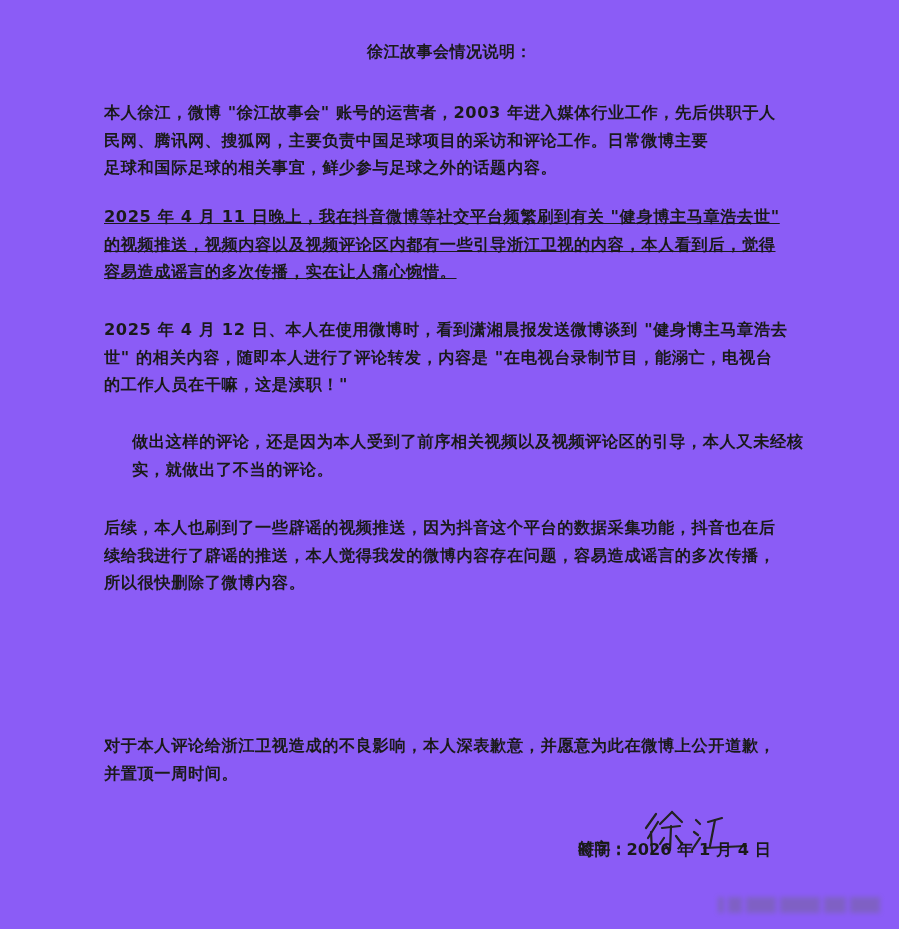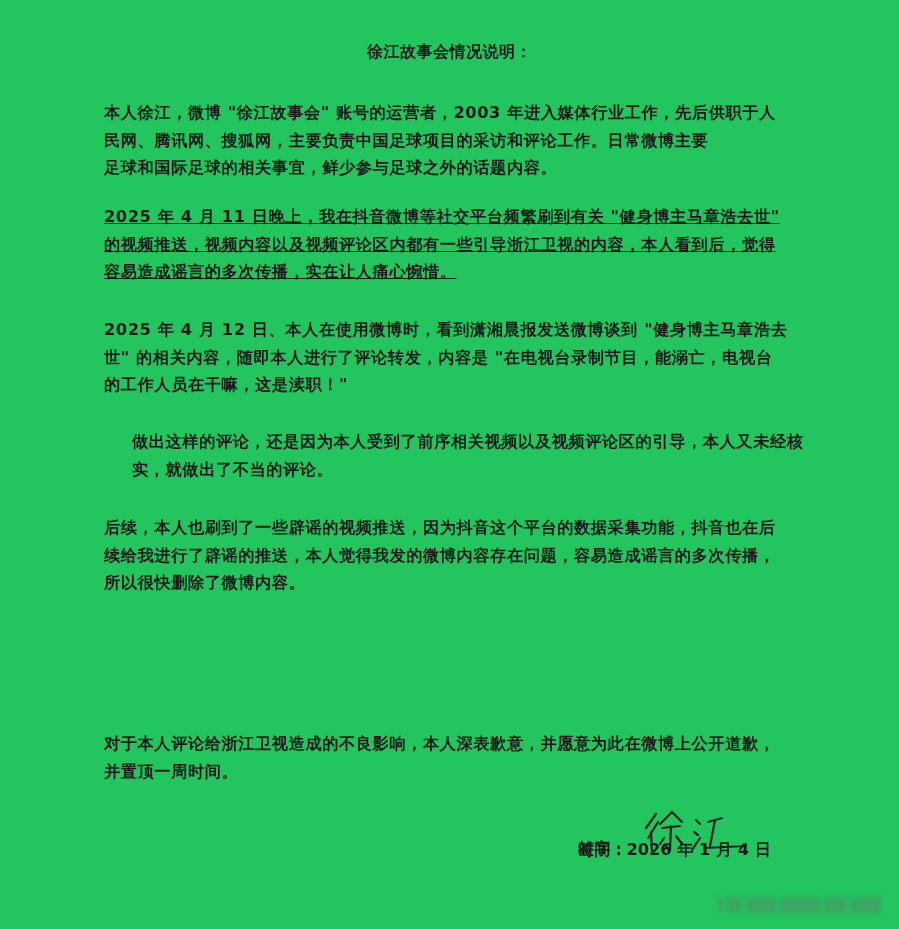--- a/index.html
+++ b/index.html
@@ -1,18 +1,18 @@
 <!DOCTYPE html>
 <html><head>
 <meta charset="utf-8">
 <style>
   html, body { margin:0; padding:0; background:#ffffff; }
   body { width:899px; height:929px; position:relative; overflow:hidden;
          font-family:"DejaVu Sans","Liberation Sans",sans-serif; color:#1a1a1a; }
-  .page { position:absolute; left:0; top:0; width:899px; height:929px; background:#22c55e; }
+  .page { position:absolute; left:0; top:0; width:899px; height:929px; background:#8b5cf6; }
   .title { position:absolute; top:42px; left:0; width:899px; text-align:center;
            font-size:16px; font-weight:bold; letter-spacing:0.5px; }
   .para { position:absolute; left:104px; width:700px; }
   .line { height:27.5px; line-height:27.5px; font-size:16.2px; font-weight:bold;
           white-space:nowrap; letter-spacing:0.6px; overflow:hidden; }
   .sig-block { position:absolute; left:570px; top:808px;margin-left:8px; }
   .sig-row { height:28px; line-height:28px; font-size:16.2px; font-weight:bold; white-space:nowrap; }
   .sig-label { display:inline-block; vertical-align:bottom; }
   .signature { display:inline-block; vertical-align:bottom; margin-left:10px; }
   .watermark { position:absolute; left:718px; top:894px; width:172px; height:22px;
@@ -49,21 +49,21 @@
     <div class="line">实，就做出了不当的评论。</div>
   </div>
 
   <div class="para" style="top:514px;">
     <div class="line">后续，本人也刷到了一些辟谣的视频推送，因为抖音这个平台的数据采集功能，抖音也在后</div>
     <div class="line">续给我进行了辟谣的推送，本人觉得我发的微博内容存在问题，容易造成谣言的多次传播，</div>
     <div class="line">所以很快删除了微博内容。</div>
   </div>
 
 
-  <div class="para" style="top:732px;font-family:Liberation Mono, monospace;">
+  <div class="para" style="top:732px;">
     <div class="line">对于本人评论给浙江卫视造成的不良影响，本人深表歉意，并愿意为此在微博上公开道歉，</div>
     <div class="line">并置顶一周时间。</div>
   </div>
 
   <div class="sig-block">
     <div class="sig-row">
       <span class="sig-label">签字：</span>
       <span class="signature">
         <svg width="110" height="46" viewBox="0 0 110 46">
           <g fill="none" stroke="#222" stroke-width="2.2" stroke-linecap="round" stroke-linejoin="round">

